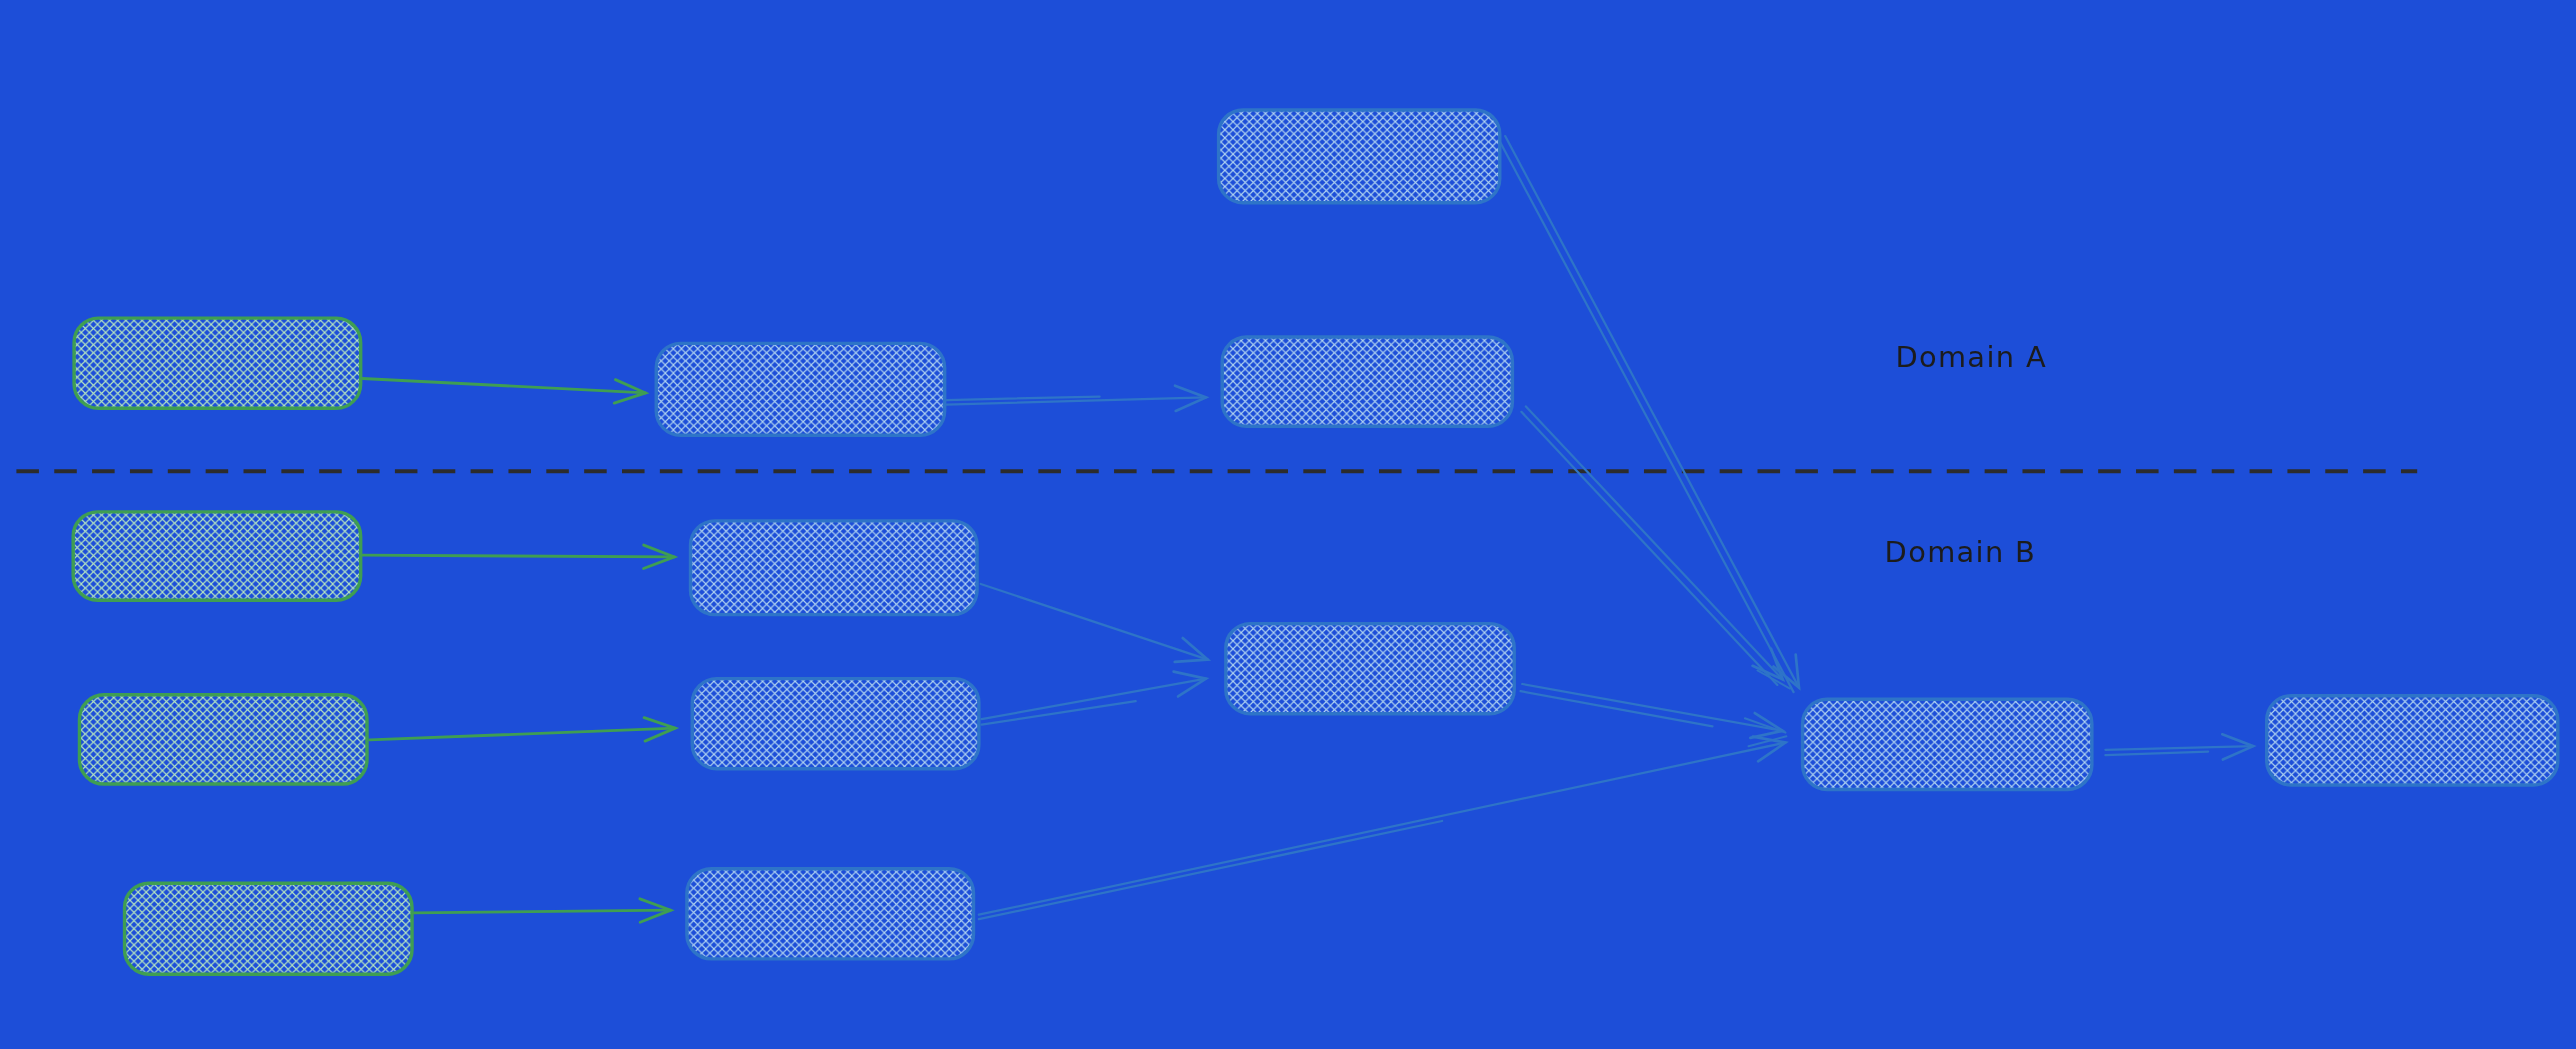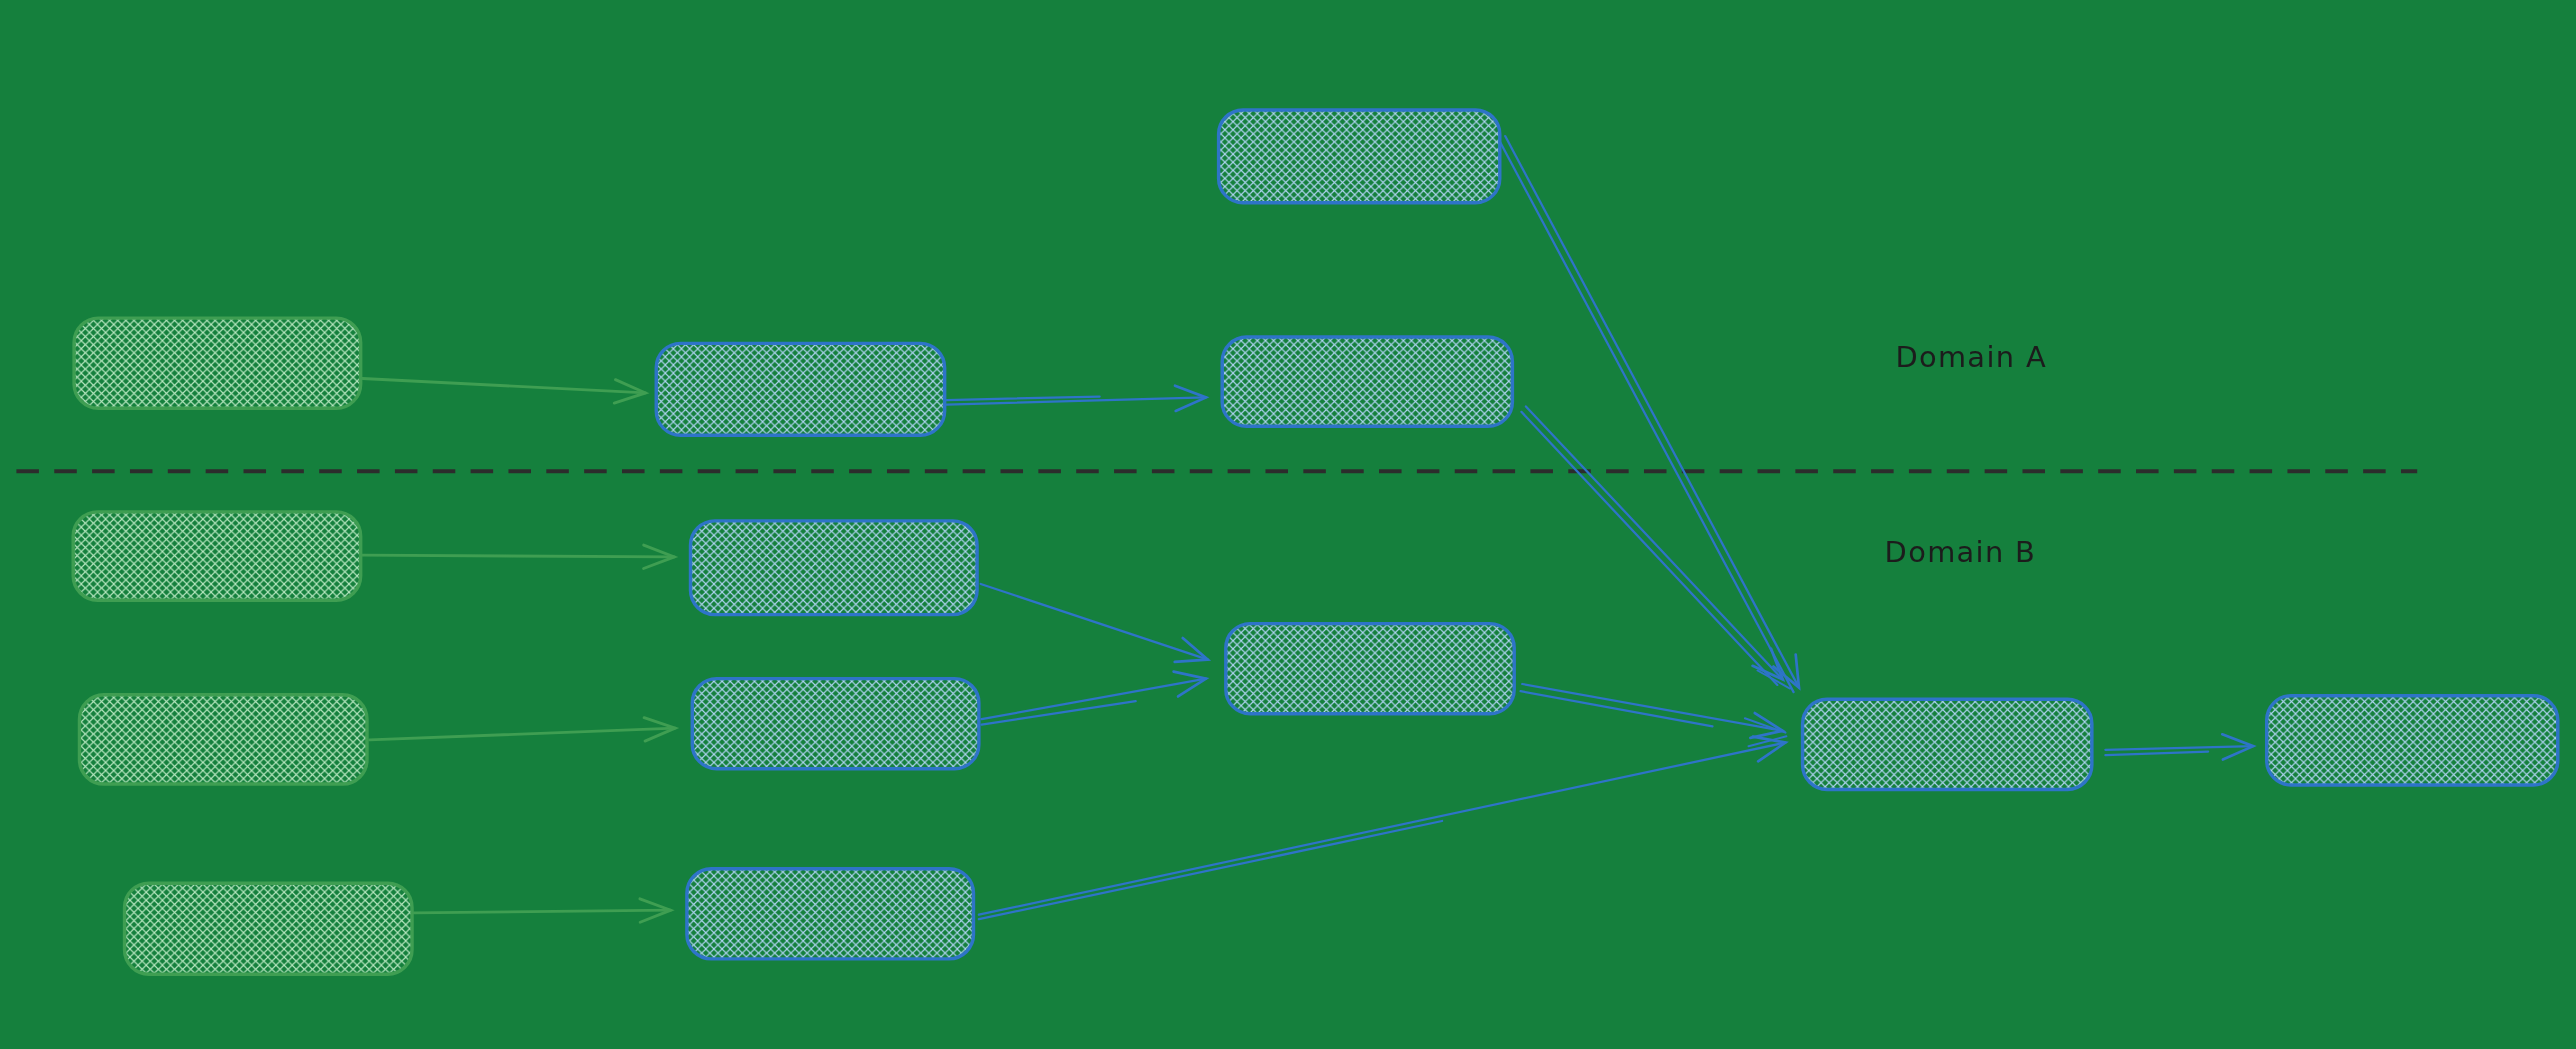--- a/index.html
+++ b/index.html
@@ -1,20 +1,20 @@
 <!DOCTYPE html>
 <html style="font-size:14.4px"><head>
 <meta charset="utf-8">
 <style>
   html, body { margin: 0; padding: 0; background: #ffffff; }
   .canvas {
     position: relative;
     width: 2576px;
     height: 1049px;
-    background: #15803d;
+    background: #1d4ed8;
     overflow: hidden;
     font-family: "DejaVu Sans", sans-serif;
   }
   svg { display: block; }
   .node-blue  { fill: url(#hatch-blue);  stroke: #2e74c8; stroke-width: 3.8; }
   .node-green { fill: url(#hatch-green); stroke: #3f9e52; stroke-width: 3.8; }
   .edge-blue  { fill: none; stroke: #2e74c8; stroke-width: 2.5; stroke-linecap: round; }
   .edge-green { fill: none; stroke: #3f9e52; stroke-width: 3.1; stroke-linecap: round; }
   .scribble   { fill: none; stroke: #2e74c8; stroke-width: 2.2; stroke-linecap: round; }
   .divider    { stroke: #2c2c2c; stroke-width: 4.5; stroke-dasharray: 25 17; }

